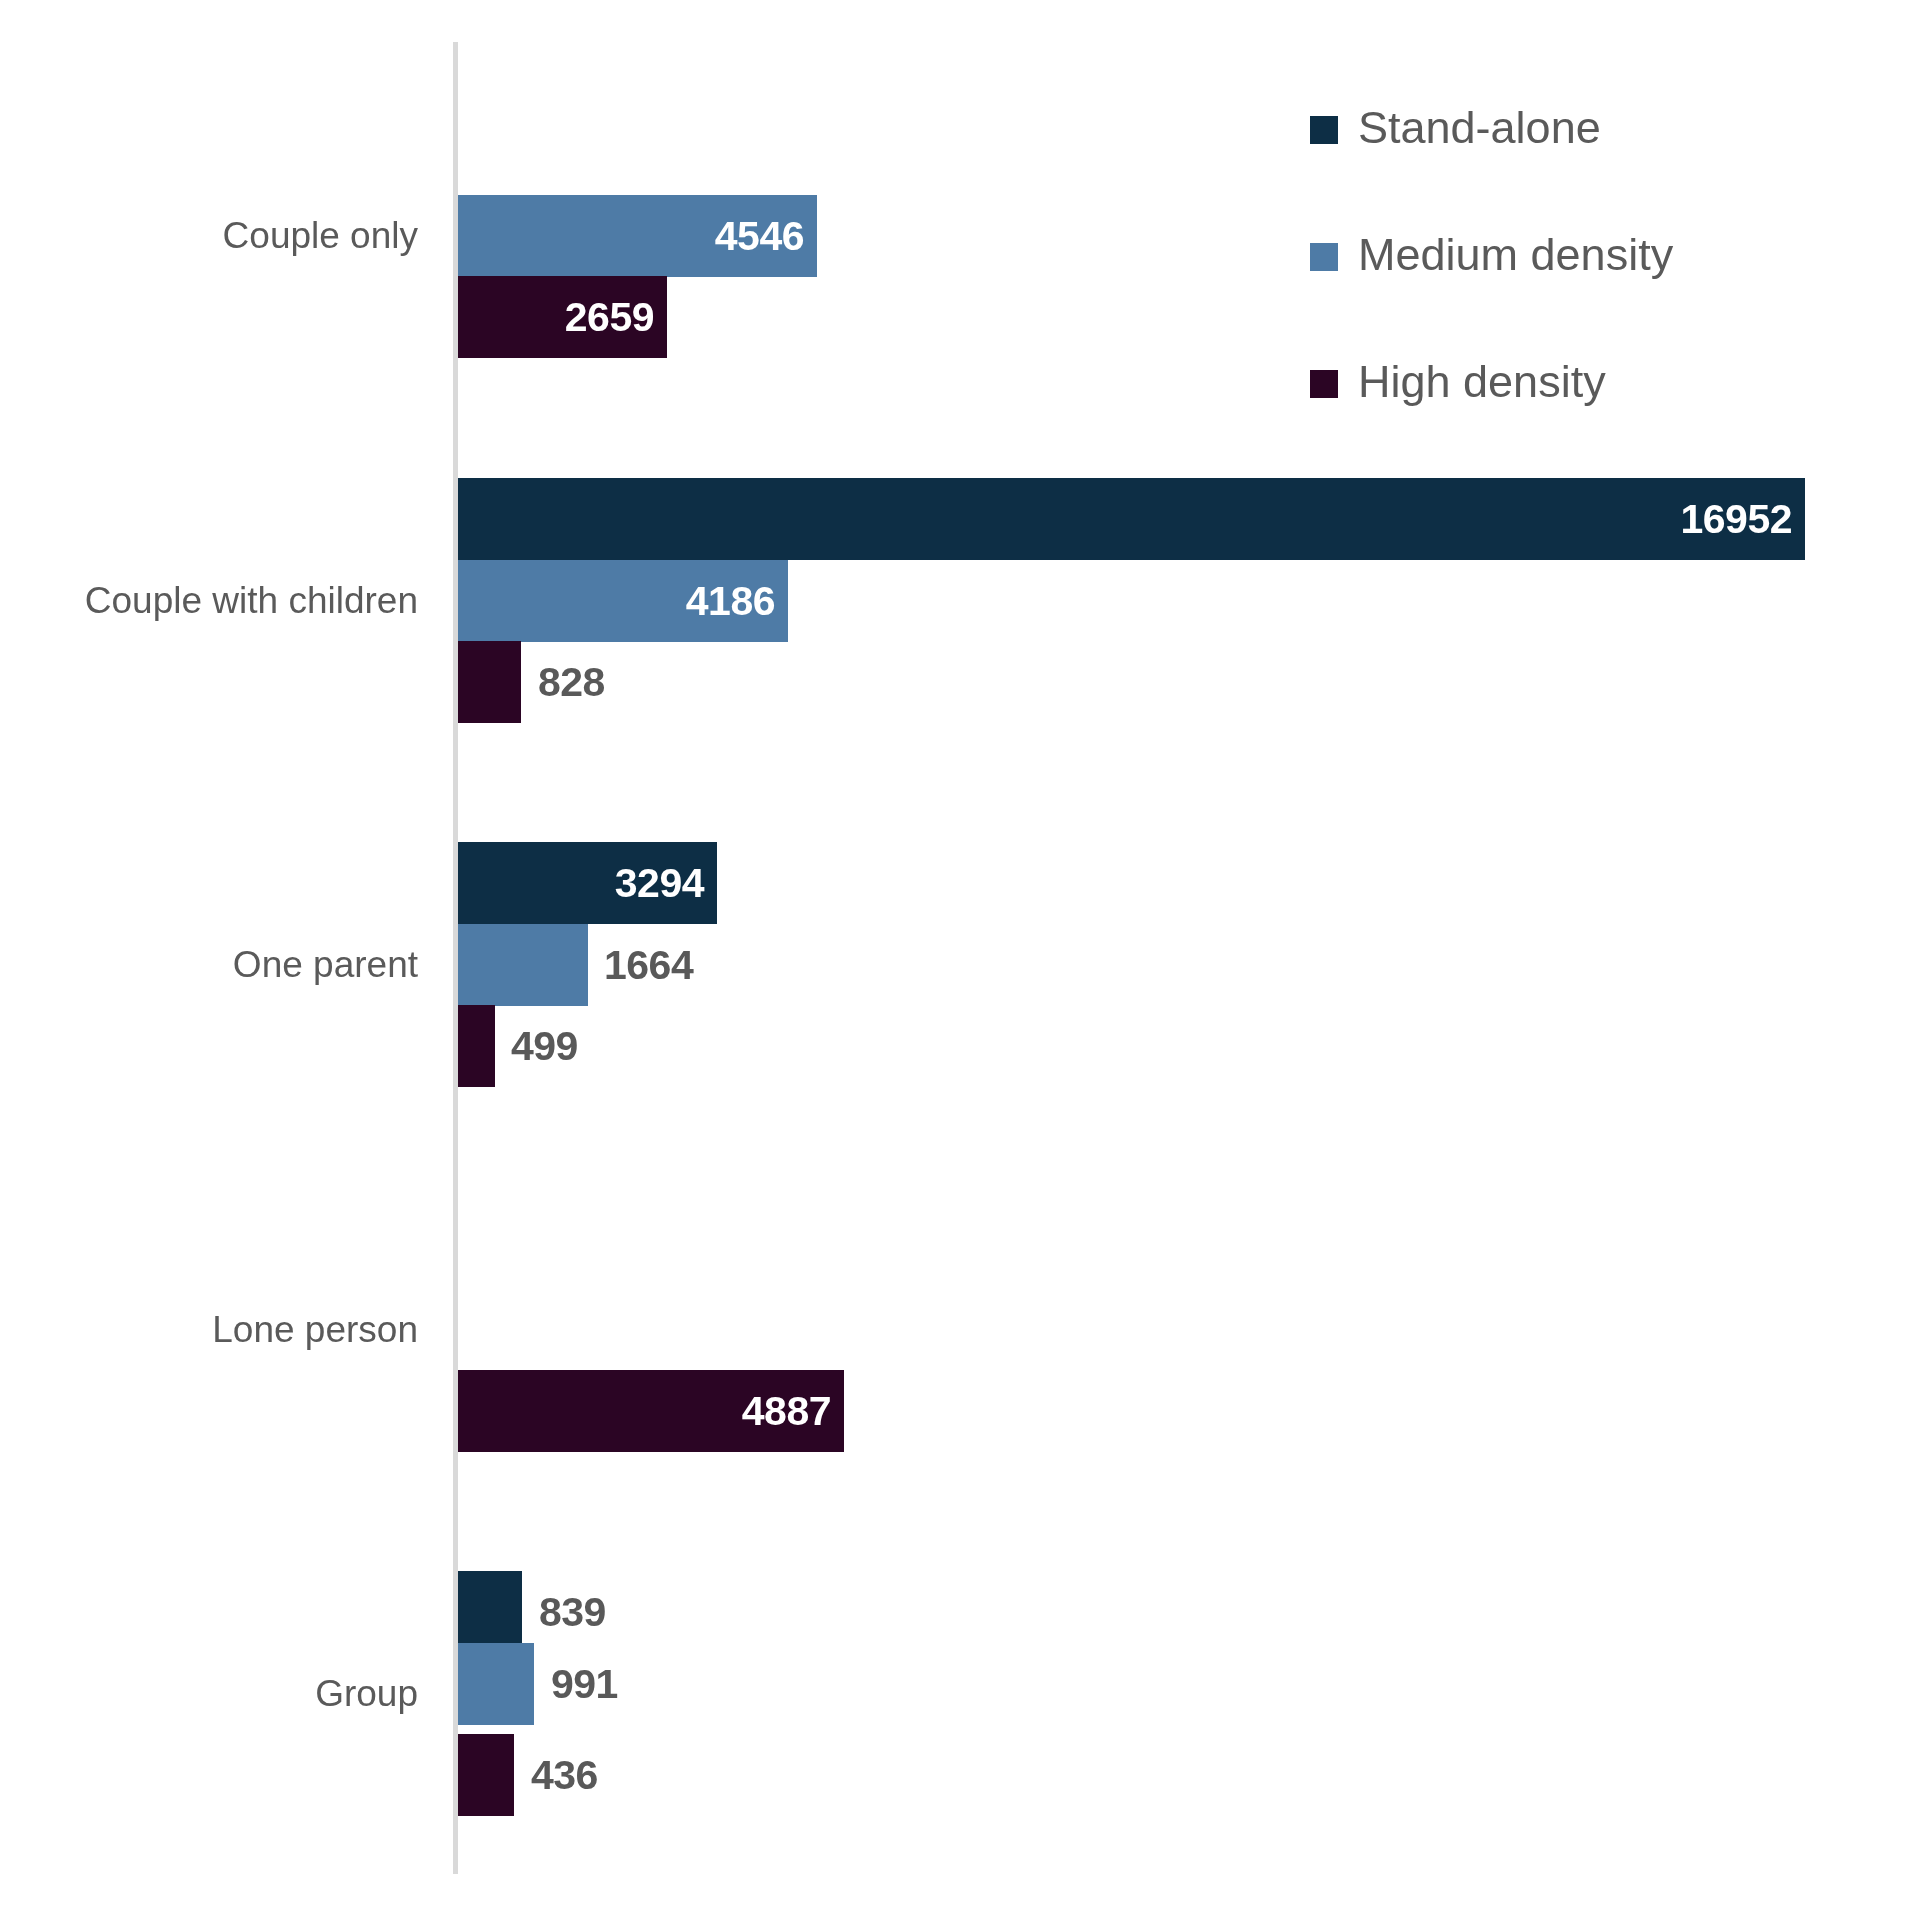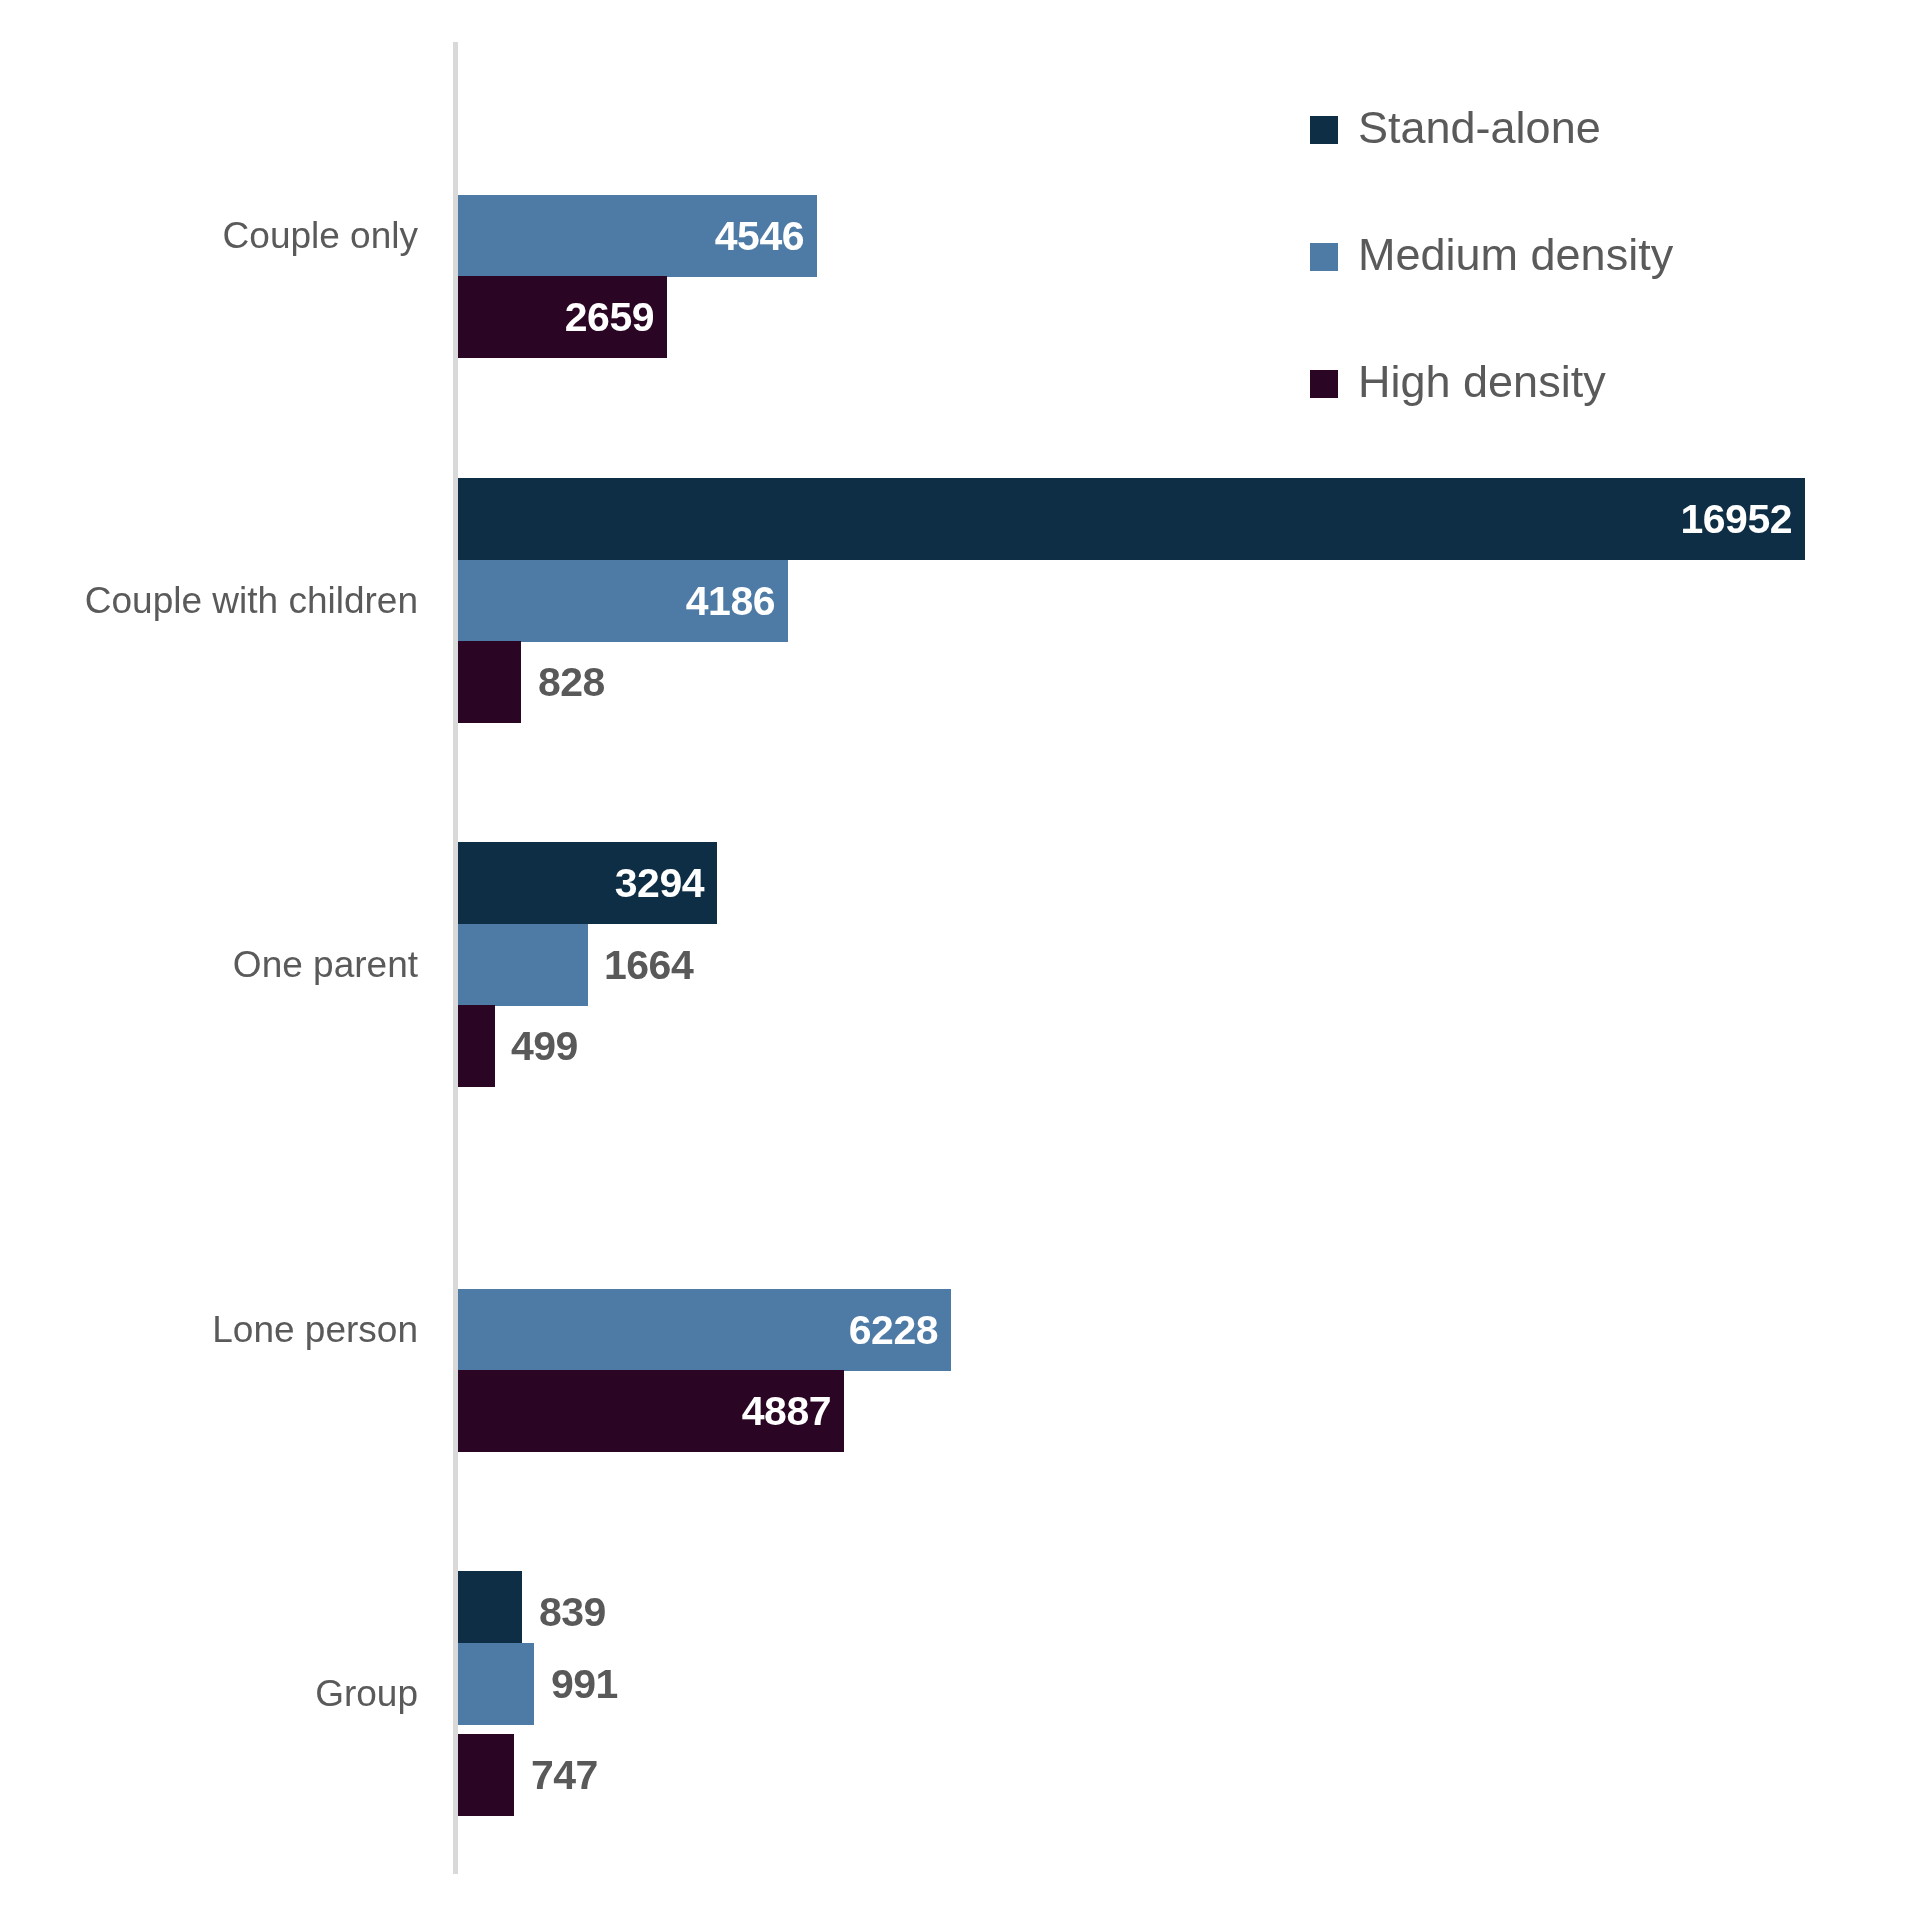--- a/index.html
+++ b/index.html
@@ -142,42 +142,38 @@
           <div class="bar" title="Medium density — One parent: 1664" style="width: 133px; background: rgb(78, 123, 166);"></div>
           <div class="bar-val outside" style="left: 149px;">1664</div>
         </div>
         <div class="bar-row" style="top: 163px; width: 40px;">
           <div class="bar" title="High density — One parent: 499" style="width: 40px; background: rgb(43, 5, 36);"></div>
           <div class="bar-val outside" style="left: 56px;">499</div>
         </div>
       </div>
       <div class="group" style="top: 1207px; height: 245px;">
         <div class="cat-label" style="top: 104px;">Lone person</div>
-        <div class="bar-row" style="top: 82px; width: 496px;">
-          <div class="bar" title="Medium density — Lone person: 6228" style="width: 496px; background: rgb(78, 123, 166);"></div>
-          <div class="bar-val inside" style="right: 13px;">6228</div>
-        </div>
         <div class="bar-row" style="top: 163px; width: 389px;">
           <div class="bar" title="High density — Lone person: 4887" style="width: 389px; background: rgb(43, 5, 36);"></div>
           <div class="bar-val inside" style="right: 13px;">4887</div>
         </div>
       </div>
       <div class="group" style="top: 1571px; height: 245px;">
         <div class="cat-label" style="top: 104px;">Group</div>
         <div class="bar-row" style="top: 0px; width: 67px;">
           <div class="bar" title="Stand-alone — Group: 839" style="width: 67px; background: rgb(13, 46, 69);"></div>
           <div class="bar-val outside" style="left: 84px;">839</div>
         </div>
         <div class="bar-row" style="top: 72px; width: 79px; text-decoration: underline;">
           <div class="bar" title="Medium density — Group: 991" style="width: 79px; background: rgb(78, 123, 166);"></div>
           <div class="bar-val outside" style="left: 96px;">991</div>
         </div>
         <div class="bar-row" style="top: 163px; width: 59px;">
           <div class="bar" title="High density — Group: 747" style="width: 59px; background: rgb(43, 5, 36);"></div>
-          <div class="bar-val outside" style="left: 76px;">747</div>
+          <div class="bar-val outside" style="left: 76px;">436</div>
         </div>
       </div>
     </div>
 
   <div class="axis-line"></div>
 
   <div class="legend" id="legend">
       <div class="legend-item">
         <span class="legend-swatch" style="background: rgb(13, 46, 69);"></span>
         <span class="legend-text">Stand-alone</span>

